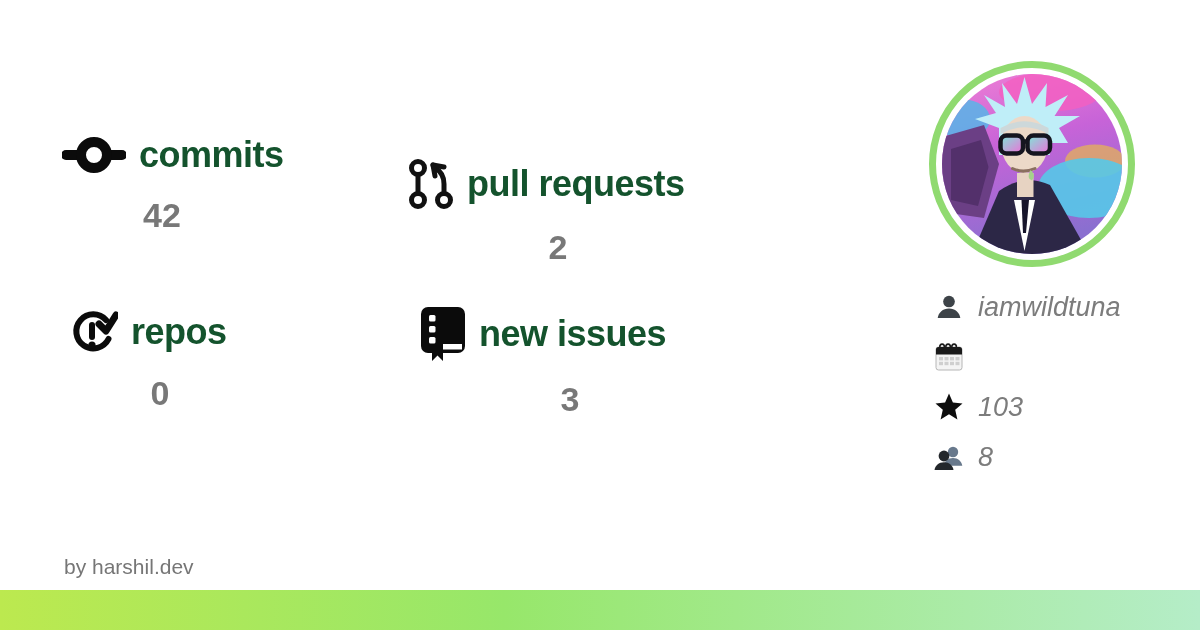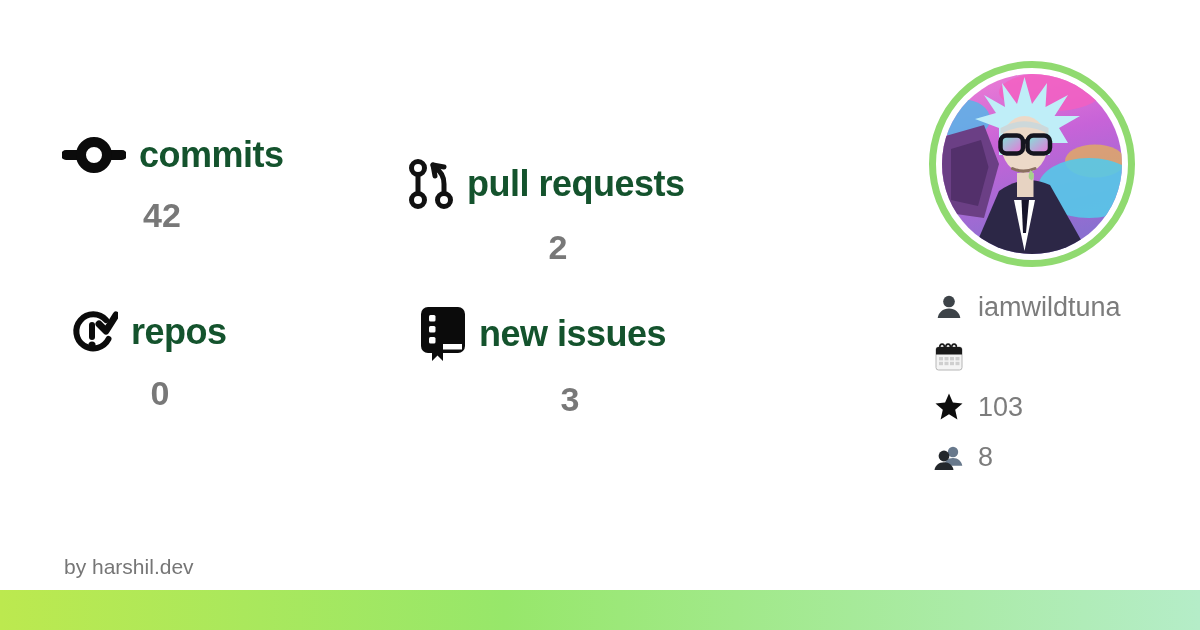--- a/index.html
+++ b/index.html
@@ -17,21 +17,21 @@
   #stat-repos{left:420px;top:306px;width:300px;}
 
   #avatar-ring{
     position:absolute;left:929px;top:61px;width:206px;height:206px;border-radius:50%;
     border:7px solid #90da70;background:#ffffff;box-sizing:border-box;
     display:flex;align-items:center;justify-content:center;
   }
   #avatar-clip{width:180px;height:180px;border-radius:50%;overflow:hidden;}
 
   #profile{position:absolute;left:932px;top:282px;}
-  .prow{display:flex;align-items:center;height:50px;gap:12px;}
+  .prow{display:flex;align-items:center;height:50px;gap:12px;font-style:italic;}
   .picon{width:34px;display:flex;justify-content:center;align-items:center;}
   .ptext{font-size:27px;color:#7c7c7c;}
 
   #footer-credit{position:absolute;left:64px;top:543px;font-size:21px;color:#767676;margin-top:12px;}
   #gradient-bar{
     position:absolute;left:0;top:590px;width:1200px;height:40px;
     background:linear-gradient(90deg,#bce94f 0%,#97e76a 42%,#b5edc8 100%);
   }
   svg{display:block;}
 </style>

